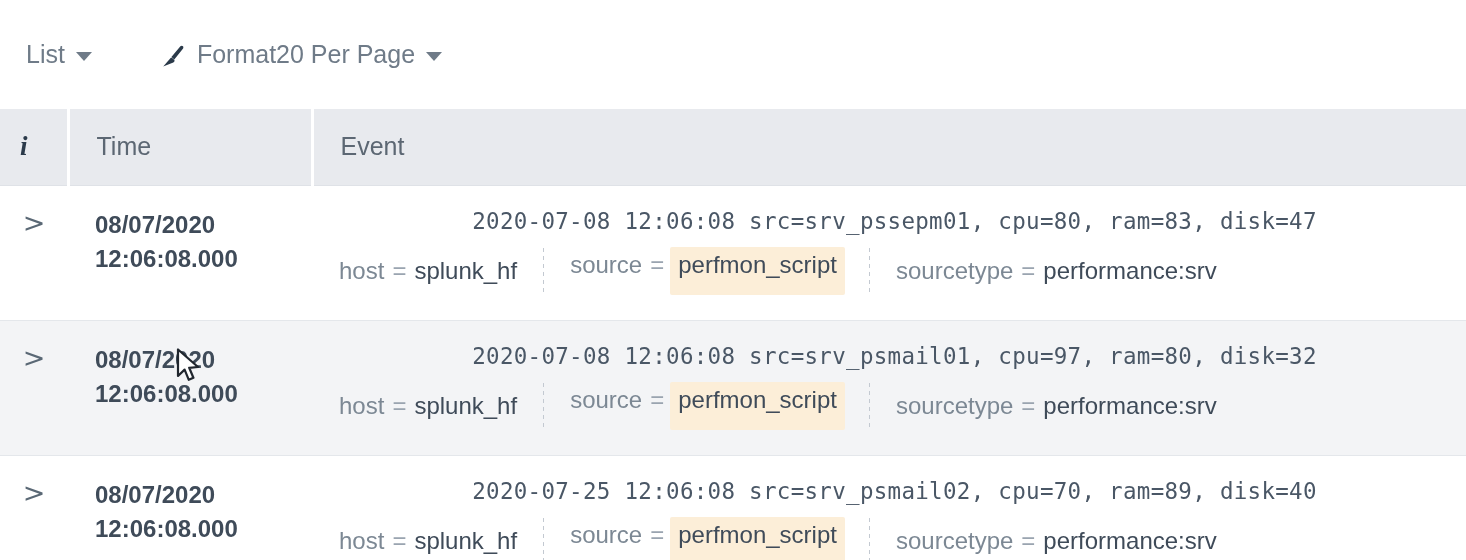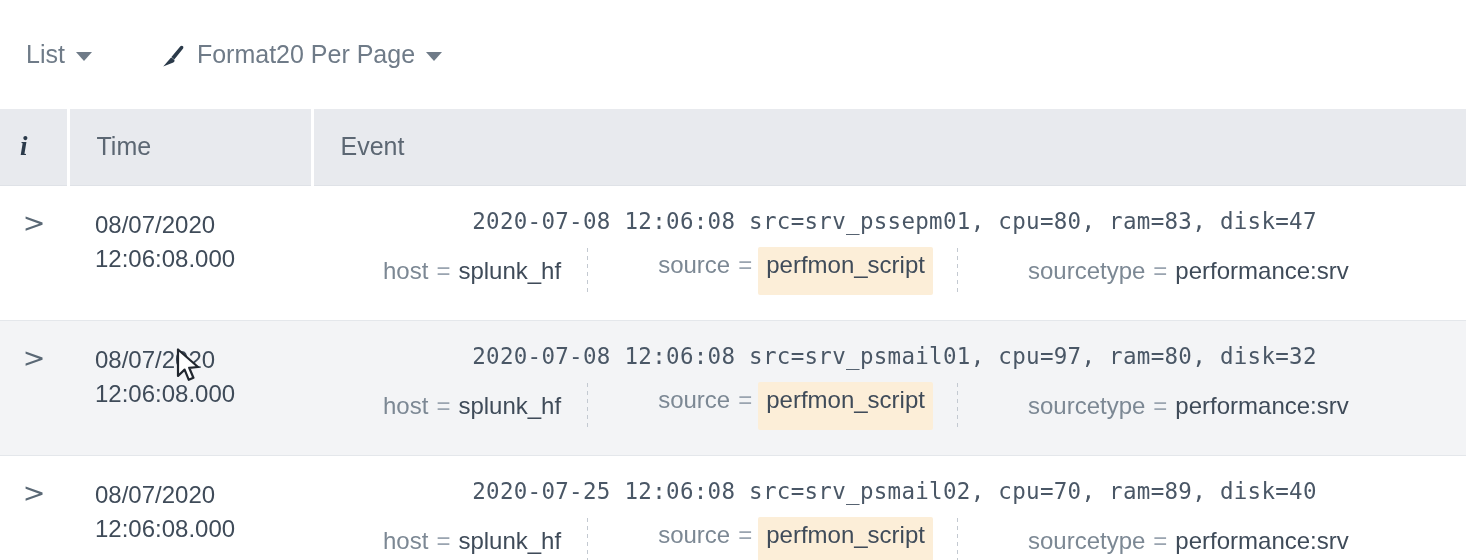--- a/index.html
+++ b/index.html
@@ -105,41 +105,42 @@
     line-height: 1;
     cursor: pointer;
     font-family: "DejaVu Sans", sans-serif;
   }
 
   .time-txt {
     font-size: 24px;
     color: #3f4b59;
     line-height: 1.42;
     white-space: nowrap;
+    font-weight: bold;
   }
 
   .raw {
     font-family: "DejaVu Sans Mono", monospace;
     font-size: 22.5px;
     color: #4a5766;
     letter-spacing: 0.3px;
     white-space: nowrap;
     margin-bottom: 14px;
     text-align: center;
   }
 
   .fields {
     display: flex;
     align-items: center;
     font-size: 24px;
     color: #6b7785;
     white-space: nowrap;
   }
   .fld { display: flex; align-items: baseline; }
-  .fk { color: #7c8894; margin-left: 44px; }
+  .fk { color: #7c8894; }
   .feq { color: #9aa4b0; margin: 0 8px; }
   .fv { color: #3f4b59; text-align: center; }
   .fv.hl {
     background: #fceed8;
     padding: 4px 8px 16px 8px;
     margin: -4px -2px -5px -2px;
     border-radius: 2px;
   }
   .fsep {
     width: 1px;

